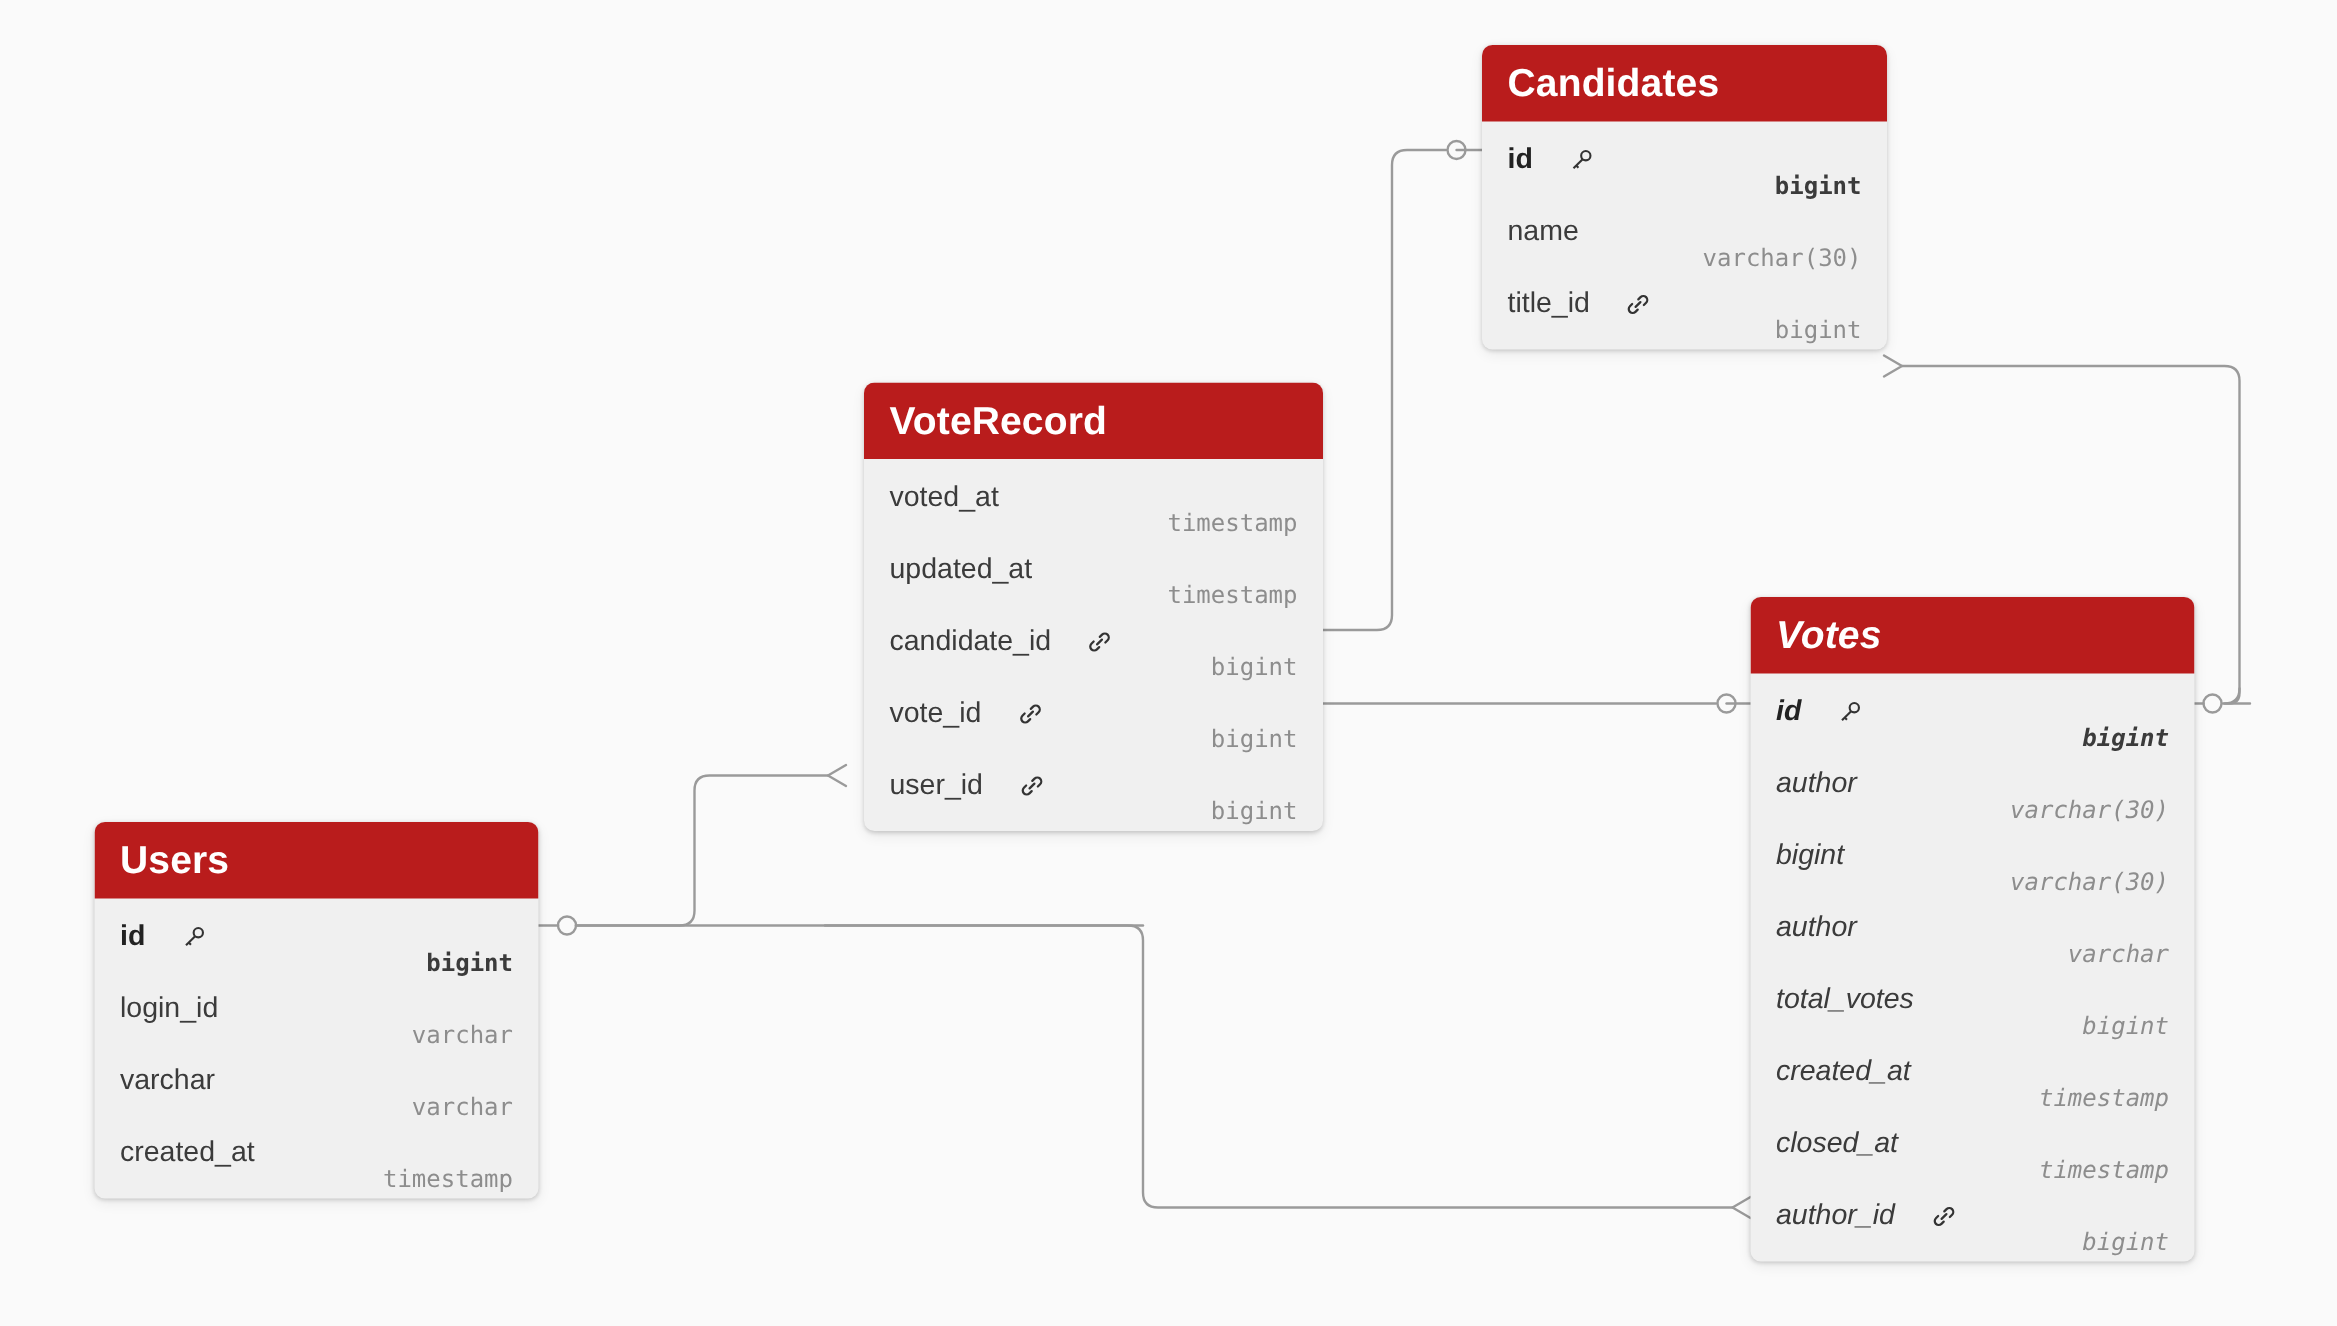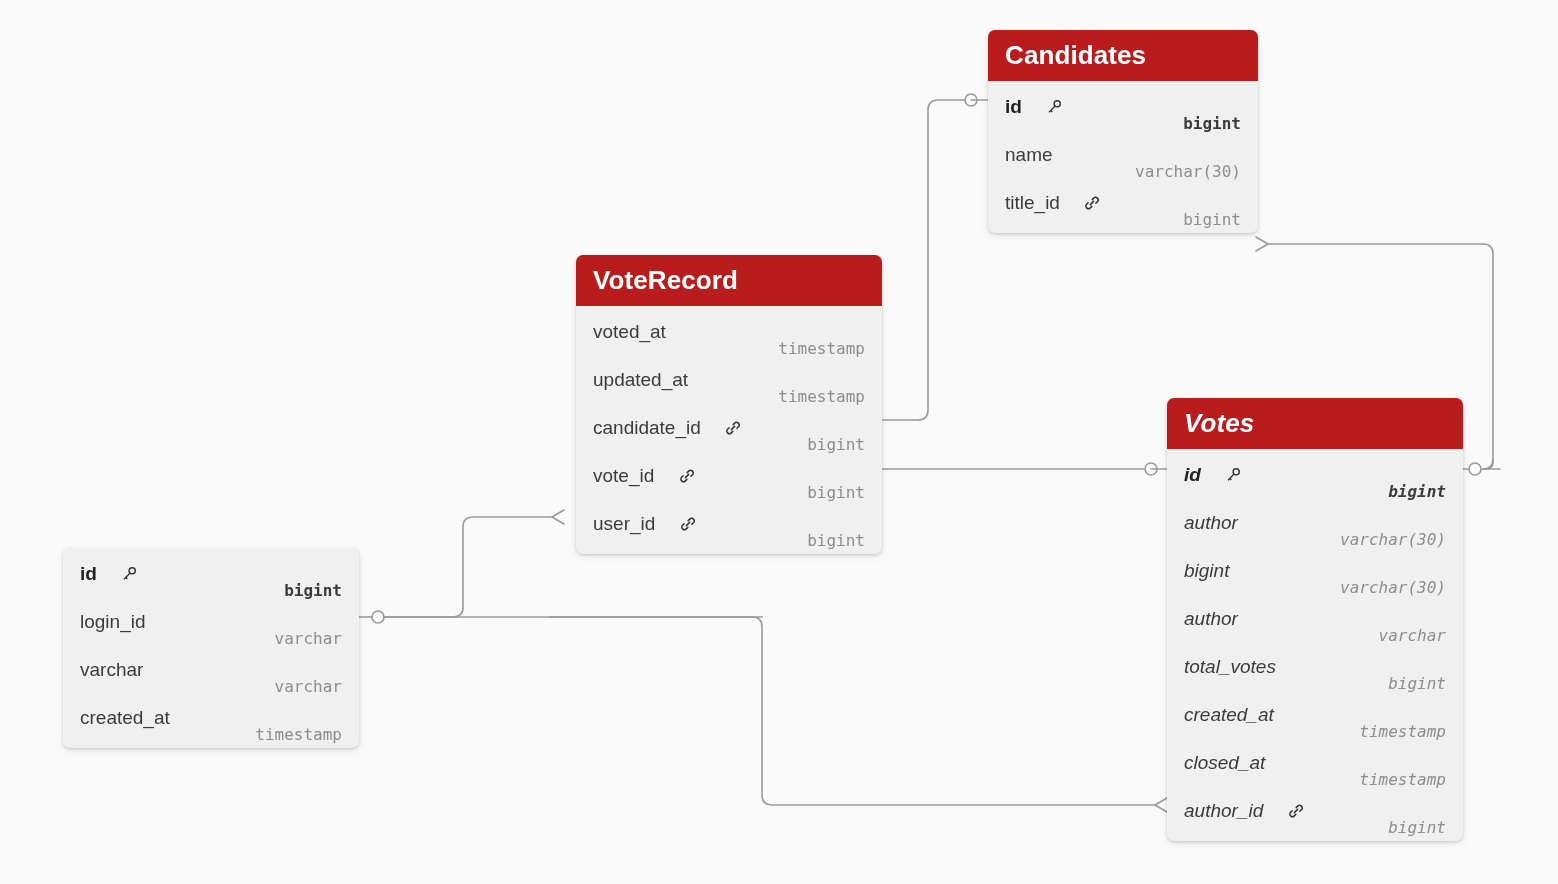--- a/index.html
+++ b/index.html
@@ -296,20 +296,21 @@
                 </g>
               </svg>
           </span>
         </span>
         <span class="col-type">bigint</span>
       </div>
     </div>
   </div>
 
   <div class="table-card" style="left:63px; top:548px; width:296px;">
+    <div class="table-header">Users</div>
     <div class="table-body">
       <div class="col-row pk">
         <span class="col-name">
           <span>id</span>
           <span class="icon">
             <svg viewBox="0 0 16 16" width="16" height="16">
                 <g fill="none" stroke="#333" stroke-width="1.4">
                   <circle cx="11.2" cy="4.8" r="3.1"></circle>
                   <path d="M9.1 7.1 L3 13.2"></path>
                   <path d="M4.8 11.4 L6.3 12.9"></path>

